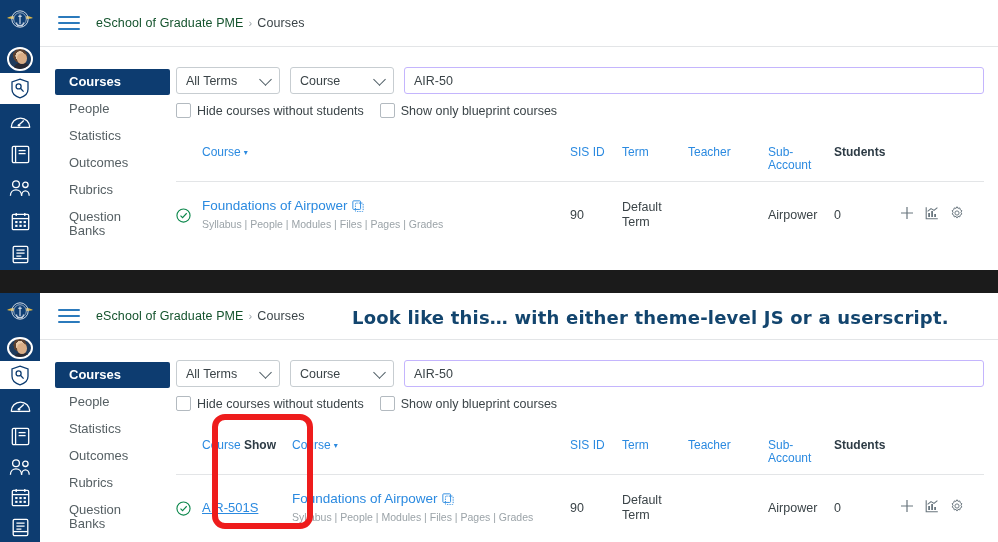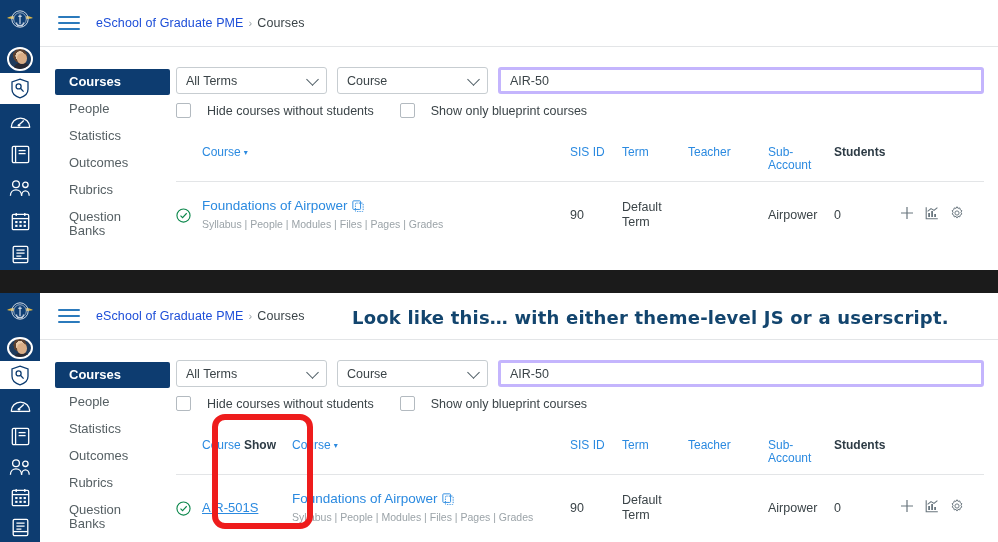--- a/index.html
+++ b/index.html
@@ -77,21 +77,21 @@
     position: relative;
     height: 47px;
     border-bottom: 1px solid #e3e5e7;
     display: flex; align-items: center;
     padding-left: 18px;
     box-sizing: border-box;
   }
   .hamburger { width: 22px; height: 14px; display:flex; flex-direction:column; justify-content:space-between; }
   .hamburger i { display:block; height:2px; background:#2b7abc; border-radius:1px; }
   .crumbs { margin-left: 16px; font-size: 12.5px; color: #4a5357; letter-spacing:.1px; }
-  .crumbs a { color:#1d4ed8; text-decoration:none; }
+  .crumbs a { color:#14532d; text-decoration:none; }
   .crumb-sep { color:#9aa3a8; margin: 0 5px; font-size: 11px; }
   .crumb-last { color:#3b4448; }
 
   .annot {
     position:absolute;
     font-family: "DejaVu Sans", sans-serif;
     font-size: 18px;
     color: #13456e;
     letter-spacing: .2px;
     white-space: nowrap;
@@ -120,43 +120,43 @@
     color: #ffffff;
     font-weight: bold;
   }
 
   .content { flex: 1 1 auto; padding-top: 20px; padding-right: 14px; }
 
   
   .filters { display: flex; align-items: center; gap: 10px; }
   .select {
     position: relative;
-    height: 27px; width: 151px;
+    height: 27px; width: 104px;
     border: 1px solid #c7cdd1; border-radius: 3px;
     background:#fff;
     display:flex; align-items:center;
     padding-left: 9px; box-sizing: border-box;
     font-size: 12.5px; color: #3b4448;
   }
   .select .chev {
     position:absolute; right: 9px; top: 9px;
     width: 8px; height: 8px;
     border-right: 1.6px solid #4c5b63; border-bottom: 1.6px solid #4c5b63;
     transform: rotate(45deg); margin-top:-2px;
   }
   .searchbox {
     flex: 1 1 auto; height: 27px;
-    border: 3px solid #c4b5fd; border-radius: 3px;
+    border: 1px solid #c4b5fd; border-radius: 3px;
     background: #fff;
     display:flex; align-items:center;
     padding-left: 9px; box-sizing:border-box;
     font-size: 12.5px; color: #3b4448;
   }
 
-  .checks { display:flex; align-items:center; margin-top: 9px; gap: 16px; }
+  .checks { display:flex; align-items:center; margin-top: 9px; gap: 6px; }
   .chk {
     width: 13px; height: 13px;
     border: 1px solid #b3bac0; border-radius: 2px; background:#fff;
     flex: 0 0 13px;
   }
   .chk-label { font-size: 12.5px; color:#3b4448; margin-right: 10px; }
 
   
   table.courses { width: 100%; border-collapse: collapse; margin-top: 24px; table-layout: fixed; }
   table.courses th {

